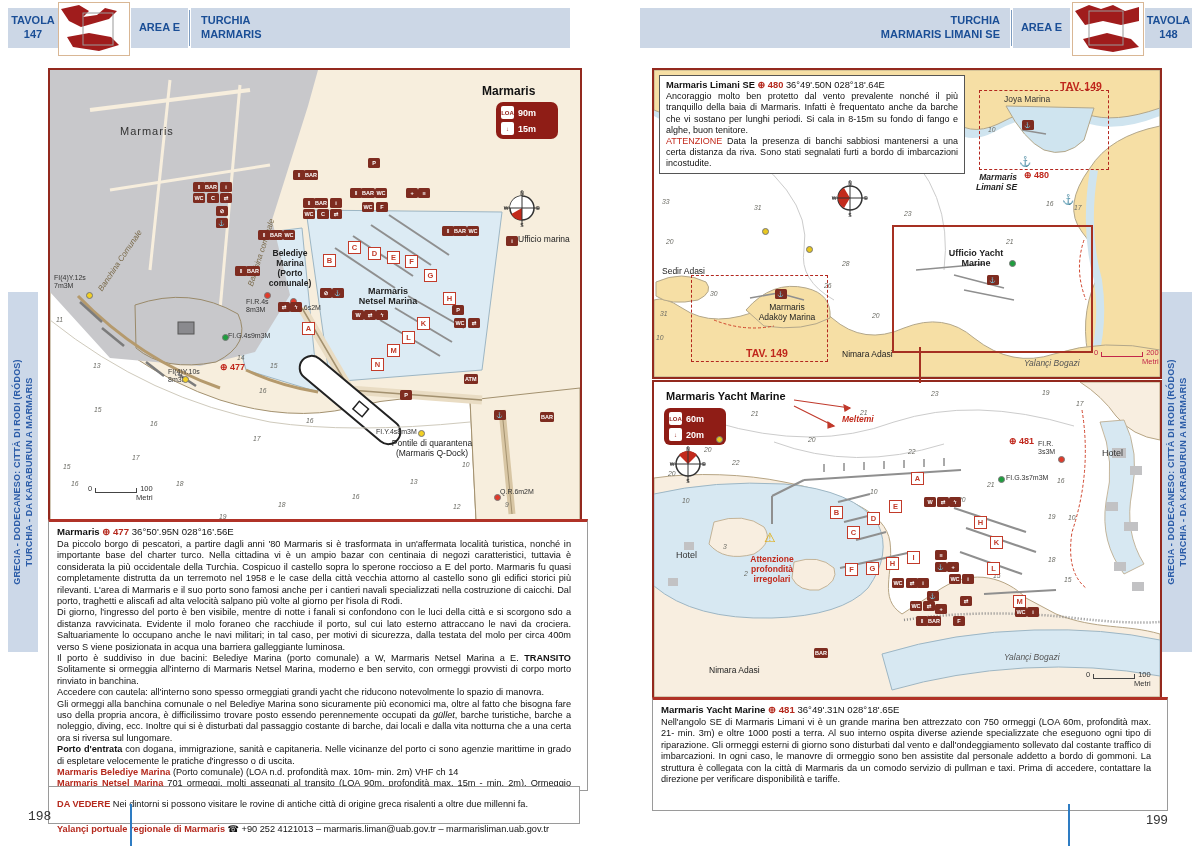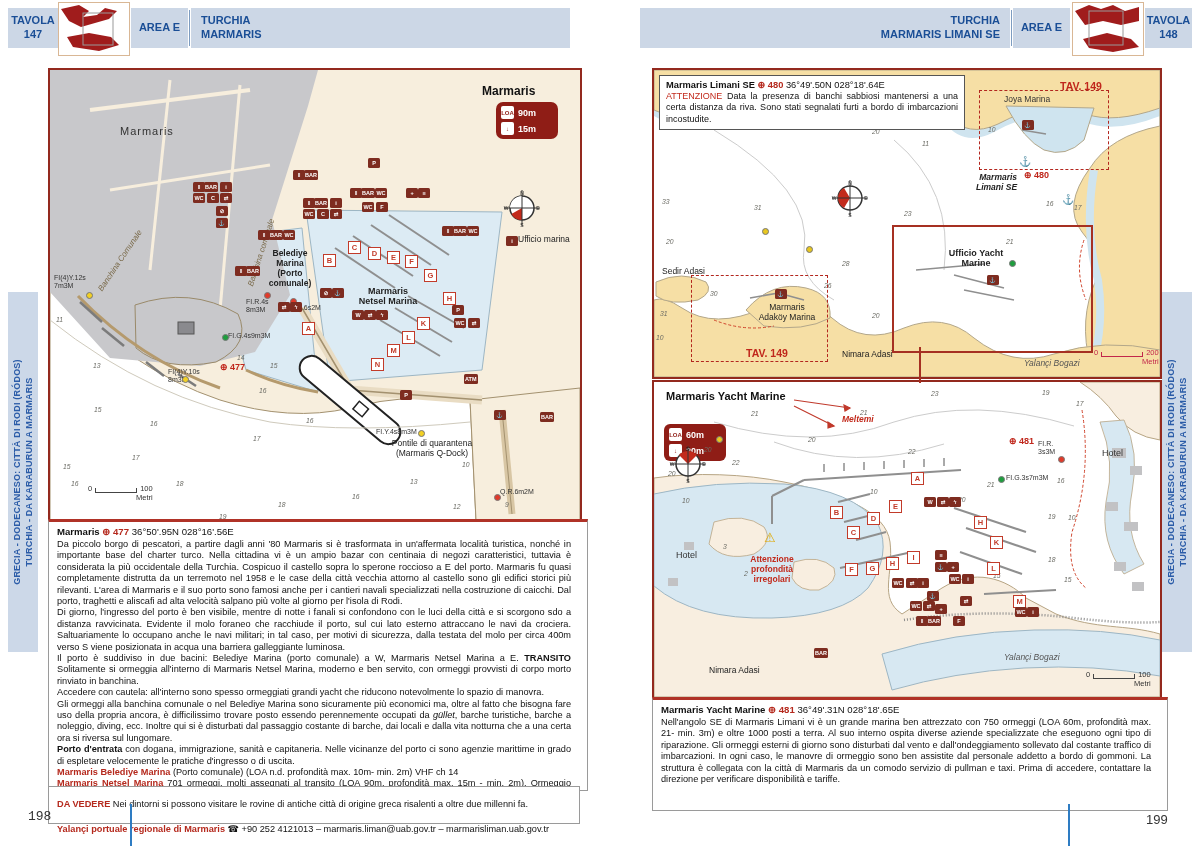--- a/index.html
+++ b/index.html
@@ -367,20 +367,21 @@
       <line x1="128" y1="224" x2="150" y2="230"></line>
         <line x1="368" y1="60" x2="392" y2="64"></line>
     </g>
 
     <path d="M430,170 Q420,200 432,230" stroke="#d0442c" stroke-width="1" stroke-dasharray="3,2" fill="none"></path>
     <path d="M60,250 Q90,262 120,256" stroke="#d0442c" stroke-width="1" stroke-dasharray="3,2" fill="none"></path>
   </svg>
 
   <div class="infobox" style="left:5px;top:5px;width:292px;">
       <p class="t"><span class="seg-b">Marmaris Limani SE </span><span class="seg-rb">⊕ 480</span><span>   36°49'.50N 028°18'.64E</span></p>
+      <p><span>Ancoraggio molto ben protetto dal vento prevalente nonché il più tranquillo della baia di Marmaris. Infatti è frequentato anche da barche che vi sostano per lunghi periodi. Si cala in 8-15m su fondo di fango e alghe, buon tenitore.</span></p>
       <p><span class="seg-r">ATTENZIONE</span><span> Data la presenza di banchi sabbiosi mantenersi a una certa distanza da riva. Sono stati segnalati furti a bordo di imbarcazioni incostudite.</span></p>
     </div>
 
   <div class="dashbox" style="left:325px;top:20px;width:128px;height:78px;"></div>
   <div class="tav" style="left:406px;top:10px;">TAV. 149</div>
   <div class="maplabel" style="left:350px;top:24px;color:#333;">Joya Marina</div>
   <div class="maplabel bold italic" style="left:322px;top:102px;text-align:right;">Marmaris
 Limani SE</div>
   <div class="maplabel" style="left:8px;top:196px;">Sedir Adasi</div>
   <div class="dashbox" style="left:37px;top:205px;width:135px;height:85px;"></div>
@@ -504,21 +505,21 @@
         <path d="M180,44 l-6,-4 l0,6 z"></path>
     </g>
 
     <path d="M60,40 Q160,70 240,40 Q320,14 420,44" stroke="#cccccc" stroke-width="1" fill="none"></path>
     <path d="M120,60 Q200,90 290,62" stroke="#cccccc" stroke-width="1" fill="none"></path>
 
     <path d="M428,28 Q438,90 418,150 Q412,190 432,206" stroke="#d0442c" stroke-width="1" stroke-dasharray="3,2" fill="none"></path>
   </svg>
 
   <div class="map-title" style="left:12px;top:8px;font-size:11px;">Marmaris Yacht Marine</div>
-  <div class="chip" style="left:10px;top:26px;margin-top:16px;">
+  <div class="chip" style="left:10px;top:26px;">
     <div class="chiprow">
       <span class="chipicon">LOA</span>
       <span class="chipval">60m</span>
     </div>
     <div class="chiprow">
       <span class="chipicon">↓</span>
       <span class="chipval">20m</span>
     </div>
   </div>
   <svg class="abs" style="left:14px;top:62px;" width="40" height="40" viewBox="0 0 40 40">

